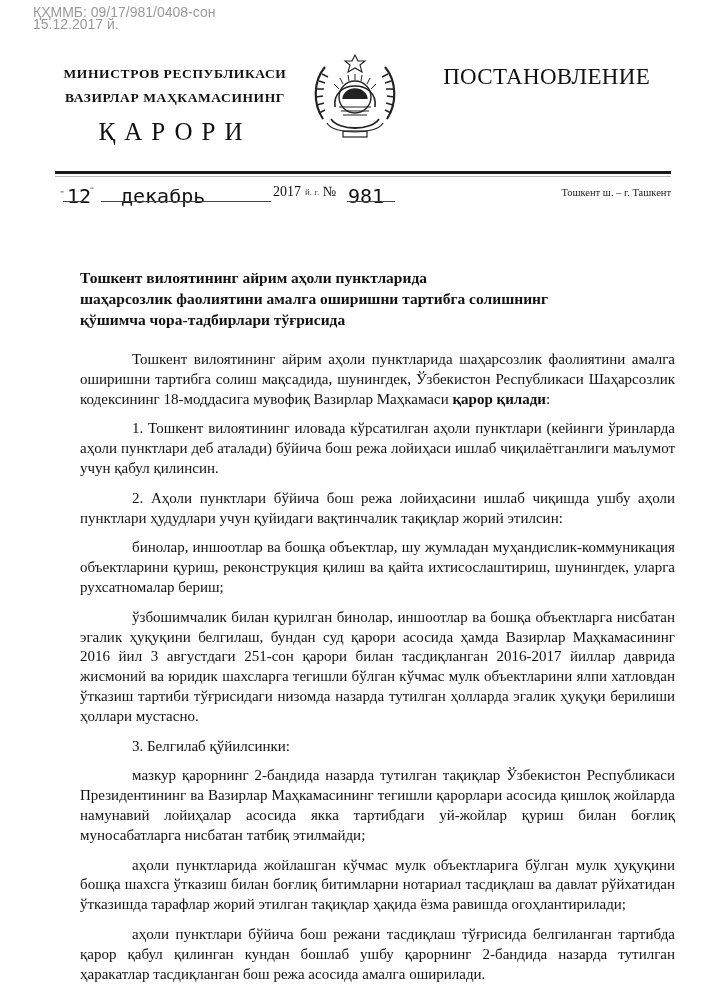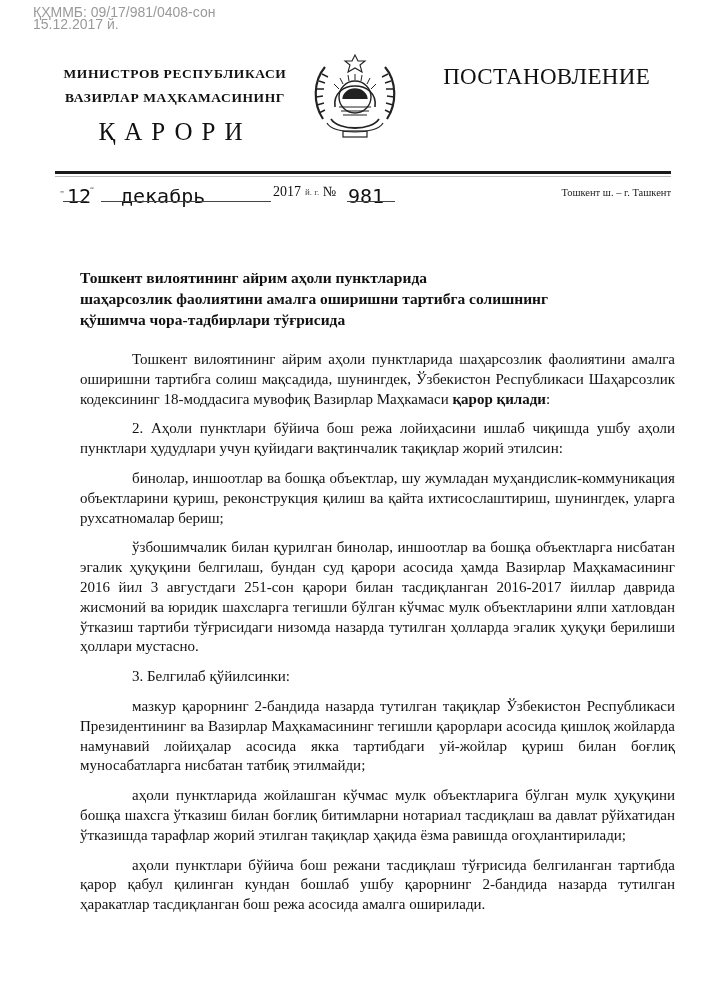--- a/index.html
+++ b/index.html
@@ -108,20 +108,21 @@
 </div>
 
 <div class="title">
   <div>Тошкент вилоятининг айрим аҳоли пунктларида</div>
   <div>шаҳарсозлик фаолиятини амалга оширишни тартибга солишнинг</div>
   <div>қўшимча чора-тадбирлари тўғрисида</div>
 </div>
 
 <div class="body">
   <p><span>Тошкент вилоятининг айрим аҳоли пунктларида шаҳарсозлик фаолиятини амалга оширишни тартибга солиш мақсадида, шунингдек, Ўзбекистон Республикаси Шаҳарсозлик кодексининг 18-моддасига мувофиқ Вазирлар Маҳкамаси </span><span class="b">қарор қилади</span><span>:</span></p>
+  <p>1. Тошкент вилоятининг иловада кўрсатилган аҳоли пунктлари (кейинги ўринларда аҳоли пунктлари деб аталади) бўйича бош режа лойиҳаси ишлаб чиқилаётганлиги маълумот учун қабул қилинсин.</p>
   <p>2. Аҳоли пунктлари бўйича бош режа лойиҳасини ишлаб чиқишда ушбу аҳоли пунктлари ҳудудлари учун қуйидаги вақтинчалик тақиқлар жорий этилсин:</p>
   <p>бинолар, иншоотлар ва бошқа объектлар, шу жумладан муҳандислик-коммуникация объектларини қуриш, реконструкция қилиш ва қайта ихтисослаштириш, шунингдек, уларга рухсатномалар бериш;</p>
   <p>ўзбошимчалик билан қурилган бинолар, иншоотлар ва бошқа объектларга нисбатан эгалик ҳуқуқини белгилаш, бундан суд қарори асосида ҳамда Вазирлар Маҳкамасининг 2016 йил 3 августдаги 251-сон қарори билан тасдиқланган 2016-2017 йиллар даврида жисмоний ва юридик шахсларга тегишли бўлган кўчмас мулк объектларини ялпи хатловдан ўтказиш тартиби тўғрисидаги низомда назарда тутилган ҳолларда эгалик ҳуқуқи берилиши ҳоллари мустасно.</p>
   <p>3. Белгилаб қўйилсинки:</p>
   <p>мазкур қарорнинг 2-бандида назарда тутилган тақиқлар Ўзбекистон Республикаси Президентининг ва Вазирлар Маҳкамасининг тегишли қарорлари асосида қишлоқ жойларда намунавий лойиҳалар асосида якка тартибдаги уй-жойлар қуриш билан боғлиқ муносабатларга нисбатан татбиқ этилмайди;</p>
   <p>аҳоли пунктларида жойлашган кўчмас мулк объектларига бўлган мулк ҳуқуқини бошқа шахсга ўтказиш билан боғлиқ битимларни нотариал тасдиқлаш ва давлат рўйхатидан ўтказишда тарафлар жорий этилган тақиқлар ҳақида ёзма равишда огоҳлантирилади;</p>
   <p>аҳоли пунктлари бўйича бош режани тасдиқлаш тўғрисида белгиланган тартибда қарор қабул қилинган кундан бошлаб ушбу қарорнинг 2-бандида назарда тутилган ҳаракатлар тасдиқланган бош режа асосида амалга оширилади.</p>
 </div>
 
 </body></html>

